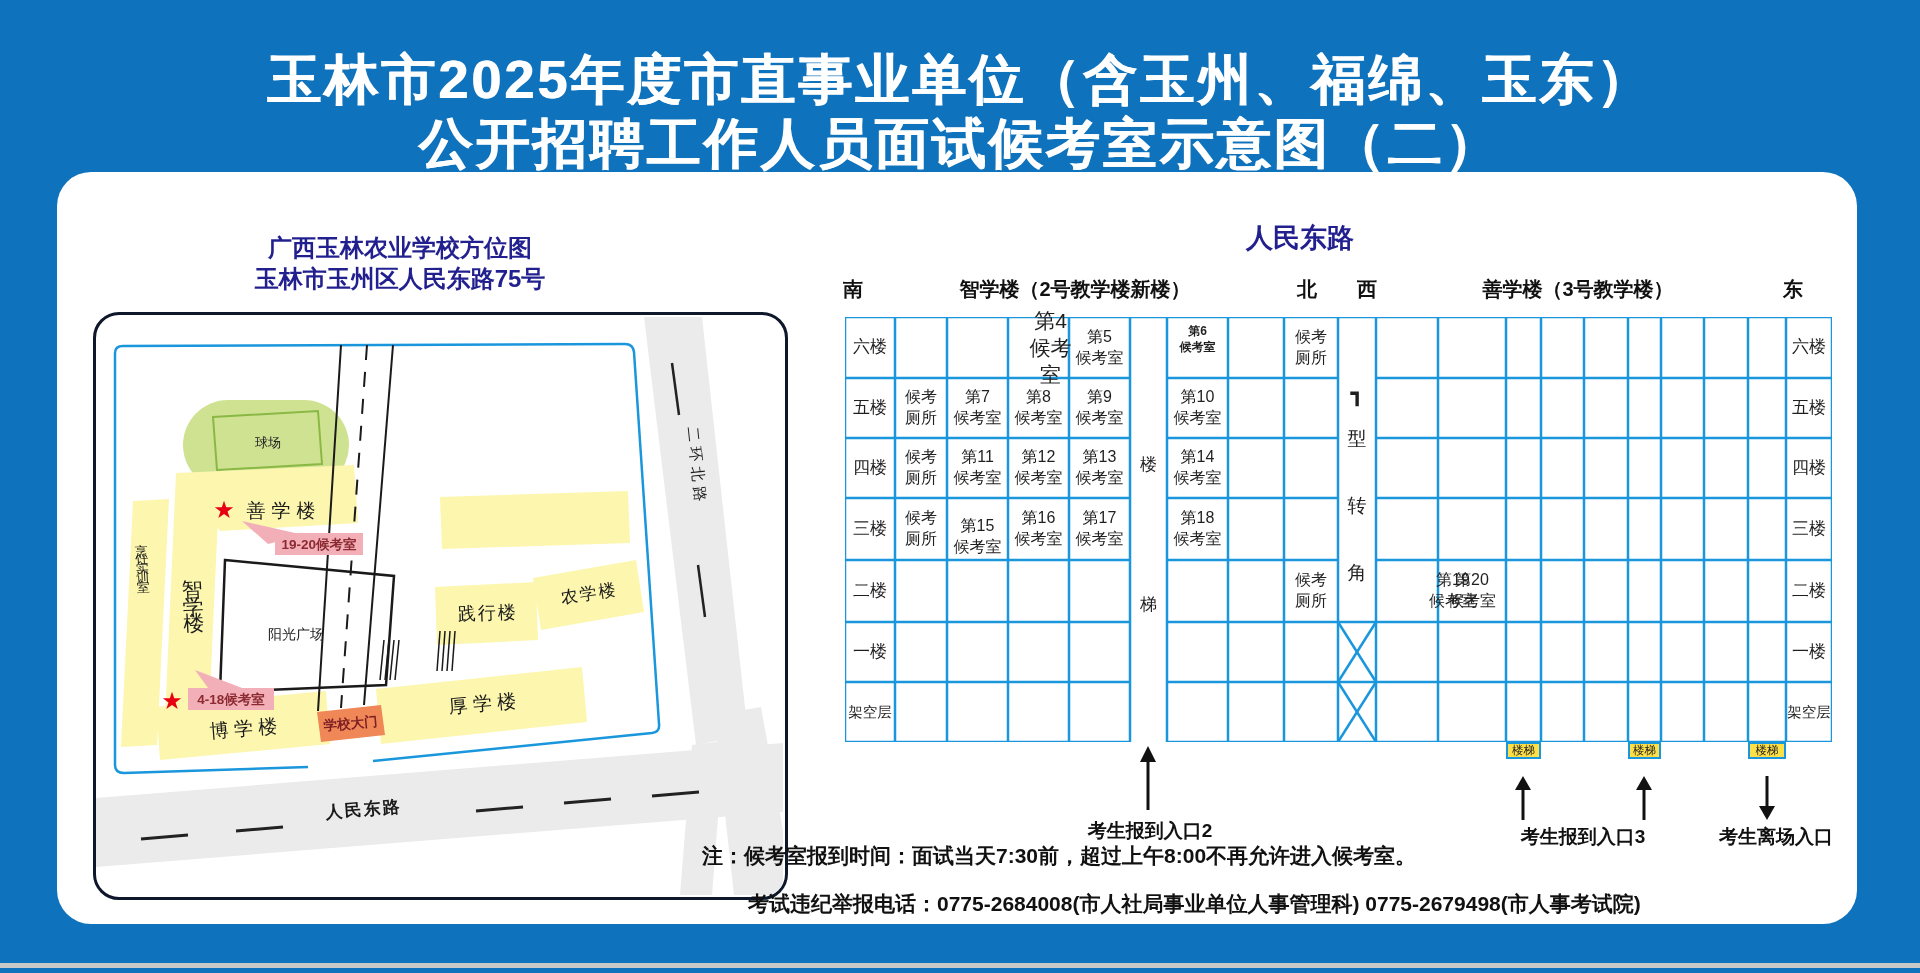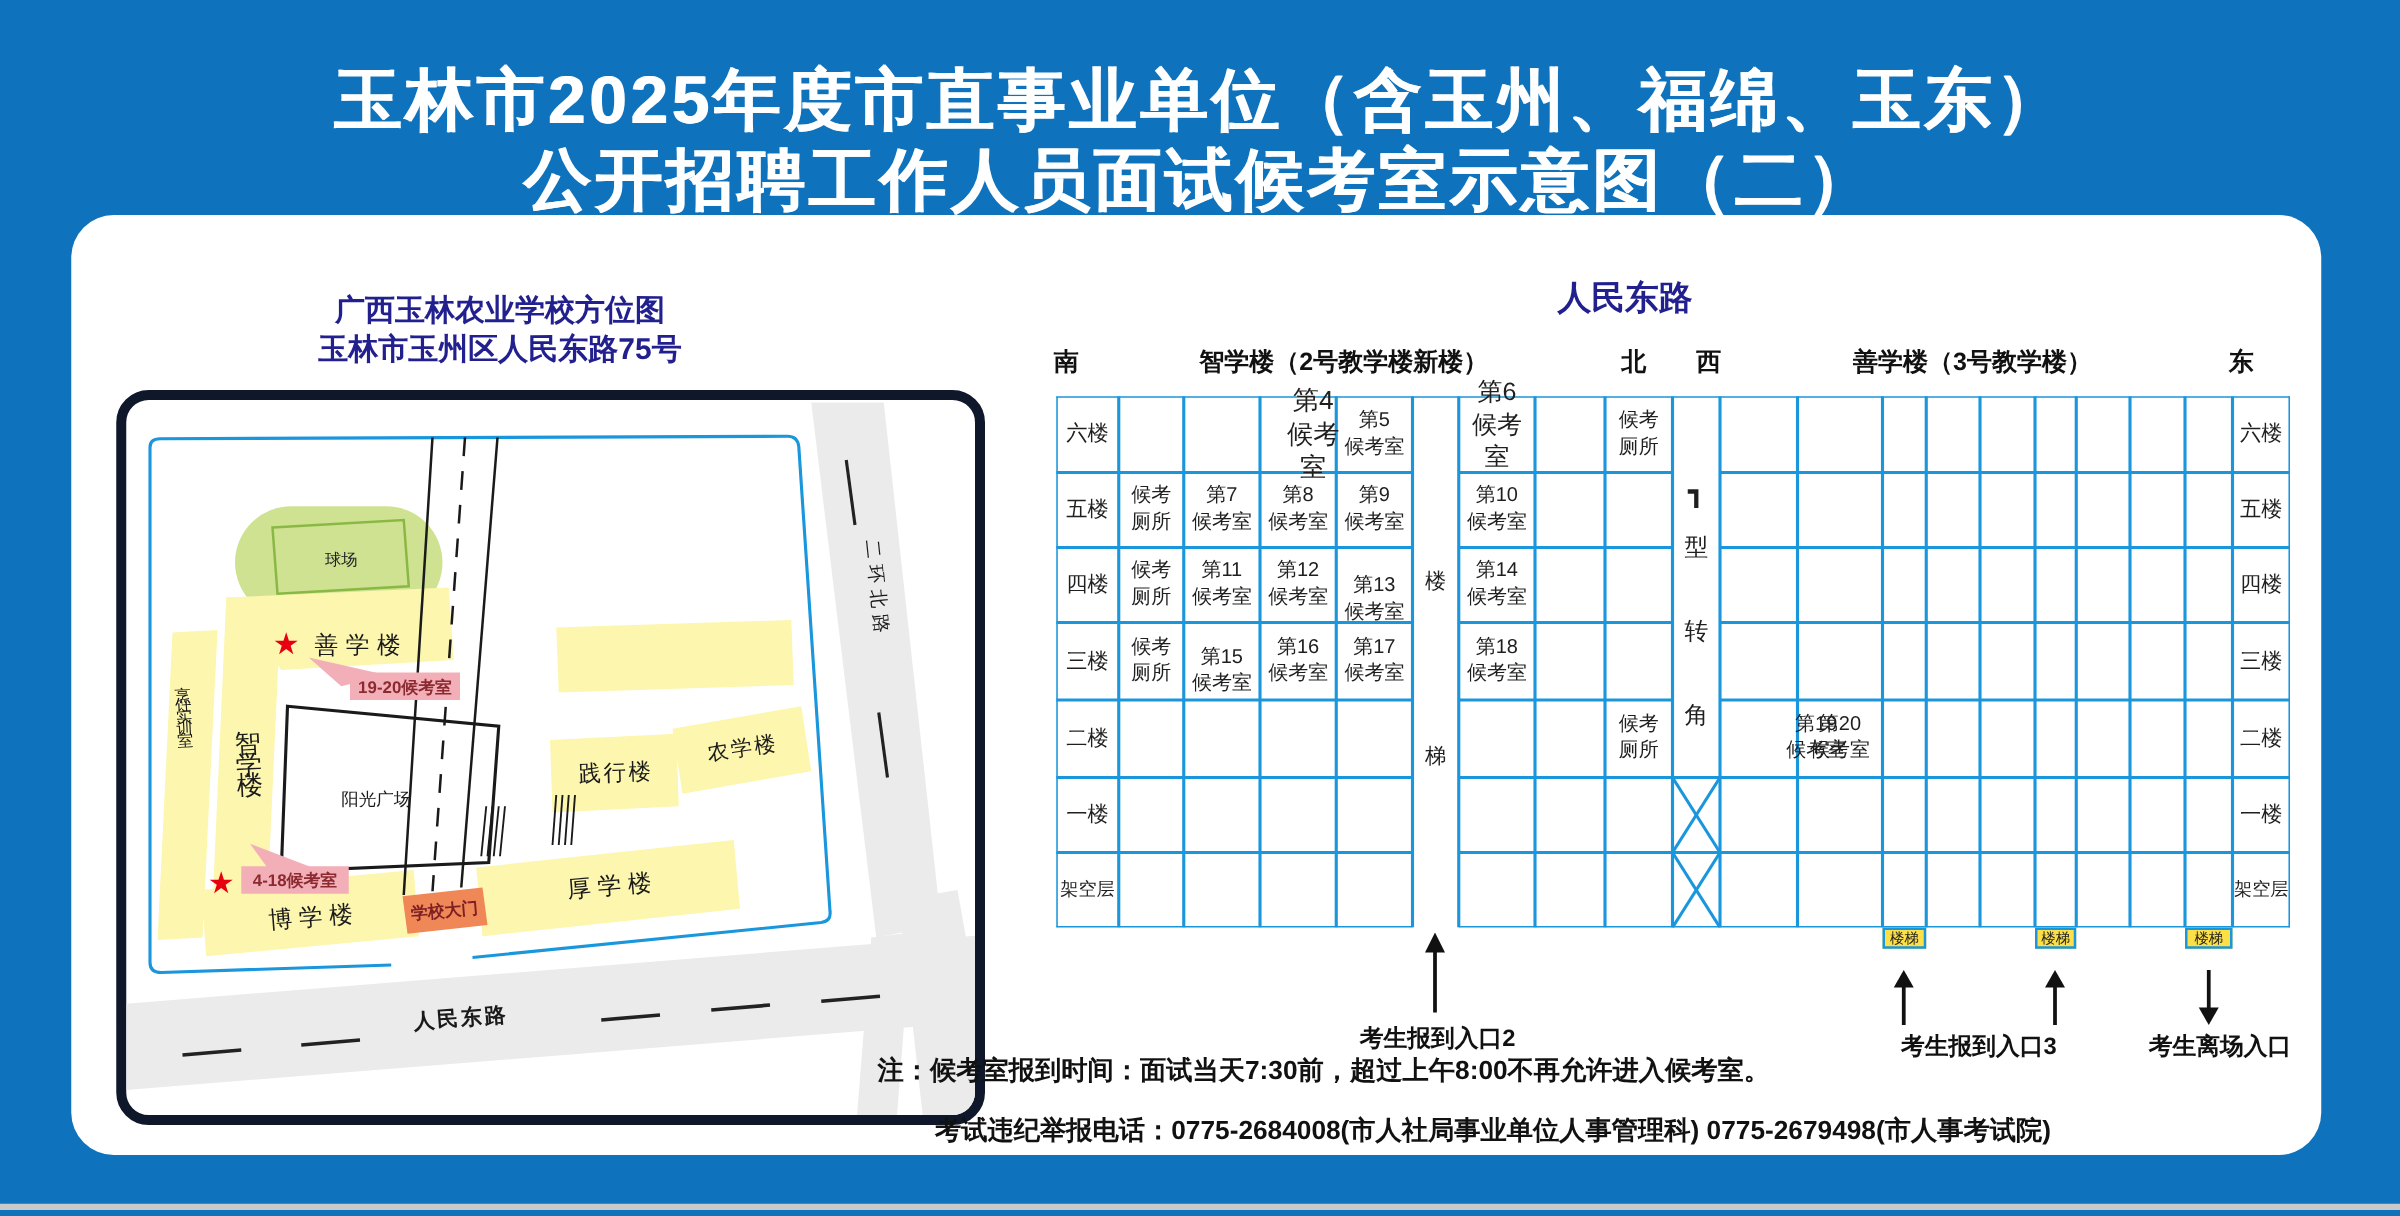--- a/index.html
+++ b/index.html
@@ -21,21 +21,21 @@
     background:#ffffff;border-radius:34px;
   }
   .map-header{
     position:absolute;left:170px;width:460px;text-align:center;
     color:#221f8e;font-weight:bold;font-size:24px;white-space:nowrap;
   }
   #map-h1{top:232px;}
   #map-h2{top:263px;}
   .map-box{
     position:absolute;left:93px;top:312px;width:695px;height:588px;
-    border:8px solid #0f172a;border-radius:26px;overflow:hidden;background:#fff;
+    border:3px solid #0f172a;border-radius:26px;overflow:hidden;background:#fff;
     box-sizing:border-box;
   }
   .vlabel{
     position:absolute;writing-mode:vertical-rl;color:#1a1a1a;
   }
   #zhixue-label{left:82px;top:248px;font-size:21px;letter-spacing:16px;transform:rotate(-3deg);}
   #cooking-label{left:36px;top:218px;font-size:13px;letter-spacing:9px;transform:rotate(-3deg);}
   .dist-title{
     position:absolute;top:220px;left:1300px;transform:translateX(-50%);
     color:#221f8e;font-weight:900;font-size:27px;white-space:nowrap;
@@ -210,21 +210,21 @@
       <line x1="322" y1="425" x2="987" y2="425" stroke="#1a96dd" stroke-width="2.5"></line>
       <line x1="493" y1="305" x2="531" y2="365" stroke="#1a96dd" stroke-width="2.5"></line>
       <line x1="531" y1="305" x2="493" y2="365" stroke="#1a96dd" stroke-width="2.5"></line>
       <line x1="493" y1="365" x2="531" y2="425" stroke="#1a96dd" stroke-width="2.5"></line>
       <line x1="531" y1="365" x2="493" y2="425" stroke="#1a96dd" stroke-width="2.5"></line>
     </svg>
     <div class="cell-text" style="left: 176px; top: 1px; width: 59px; height: 59px; font-size: 21px;">第4
 候考室</div>
     <div class="cell-text" style="left: 225px; top: 1px; width: 59px; height: 59px; font-size: 16px;">第5
 候考室</div>
-    <div class="cell-text" style="left: 323px; top: 1px; width: 59px; height: 43px; font-size: 20px;">第6
+    <div class="cell-text" style="left: 323px; top: 1px; width: 59px; height: 43px; font-size: 12px; font-weight: bold;">第6
 候考室</div>
     <div class="cell-text" style="left: 440px; top: 1px; width: 52px; height: 59px; font-size: 16px;">候考
 厕所</div>
     <div class="cell-text" style="left: 1px; top: 1px; width: 48px; height: 59px; font-size: 17px;">六楼</div>
     <div class="cell-text" style="left: 942px; top: 1px; width: 44px; height: 59px; font-size: 17px;">六楼</div>
     <div class="cell-text" style="left: 51px; top: 62px; width: 50px; height: 58px; font-size: 16px;">候考
 厕所</div>
     <div class="cell-text" style="left: 103px; top: 62px; width: 59px; height: 58px; font-size: 16px;">第7
 候考室</div>
     <div class="cell-text" style="left: 164px; top: 62px; width: 59px; height: 58px; font-size: 16px;">第8
@@ -234,21 +234,21 @@
     <div class="cell-text" style="left: 323px; top: 62px; width: 59px; height: 58px; font-size: 16px;">第10
 候考室</div>
     <div class="cell-text" style="left: 1px; top: 62px; width: 48px; height: 58px; font-size: 17px;">五楼</div>
     <div class="cell-text" style="left: 942px; top: 62px; width: 44px; height: 58px; font-size: 17px;">五楼</div>
     <div class="cell-text" style="left: 51px; top: 122px; width: 50px; height: 58px; font-size: 16px;">候考
 厕所</div>
     <div class="cell-text" style="left: 103px; top: 122px; width: 59px; height: 58px; font-size: 16px;">第11
 候考室</div>
     <div class="cell-text" style="left: 164px; top: 122px; width: 59px; height: 58px; font-size: 16px;">第12
 候考室</div>
-    <div class="cell-text" style="left: 225px; top: 122px; width: 59px; height: 58px; font-size: 16px; margin-top: 12px;">第13
+    <div class="cell-text" style="left: 225px; top: 122px; width: 59px; height: 58px; font-size: 16px;">第13
 候考室</div>
     <div class="cell-text" style="left: 323px; top: 122px; width: 59px; height: 58px; font-size: 16px;">第14
 候考室</div>
     <div class="cell-text" style="left: 1px; top: 122px; width: 48px; height: 58px; font-size: 17px;">四楼</div>
     <div class="cell-text" style="left: 942px; top: 122px; width: 44px; height: 58px; font-size: 17px;">四楼</div>
     <div class="cell-text" style="left: 51px; top: 182px; width: 50px; height: 60px; font-size: 16px;">候考
 厕所</div>
     <div class="cell-text" style="left: 103px; top: 182px; width: 59px; height: 76px; font-size: 16px;">第15
 候考室</div>
     <div class="cell-text" style="left: 164px; top: 182px; width: 59px; height: 60px; font-size: 16px;">第16

